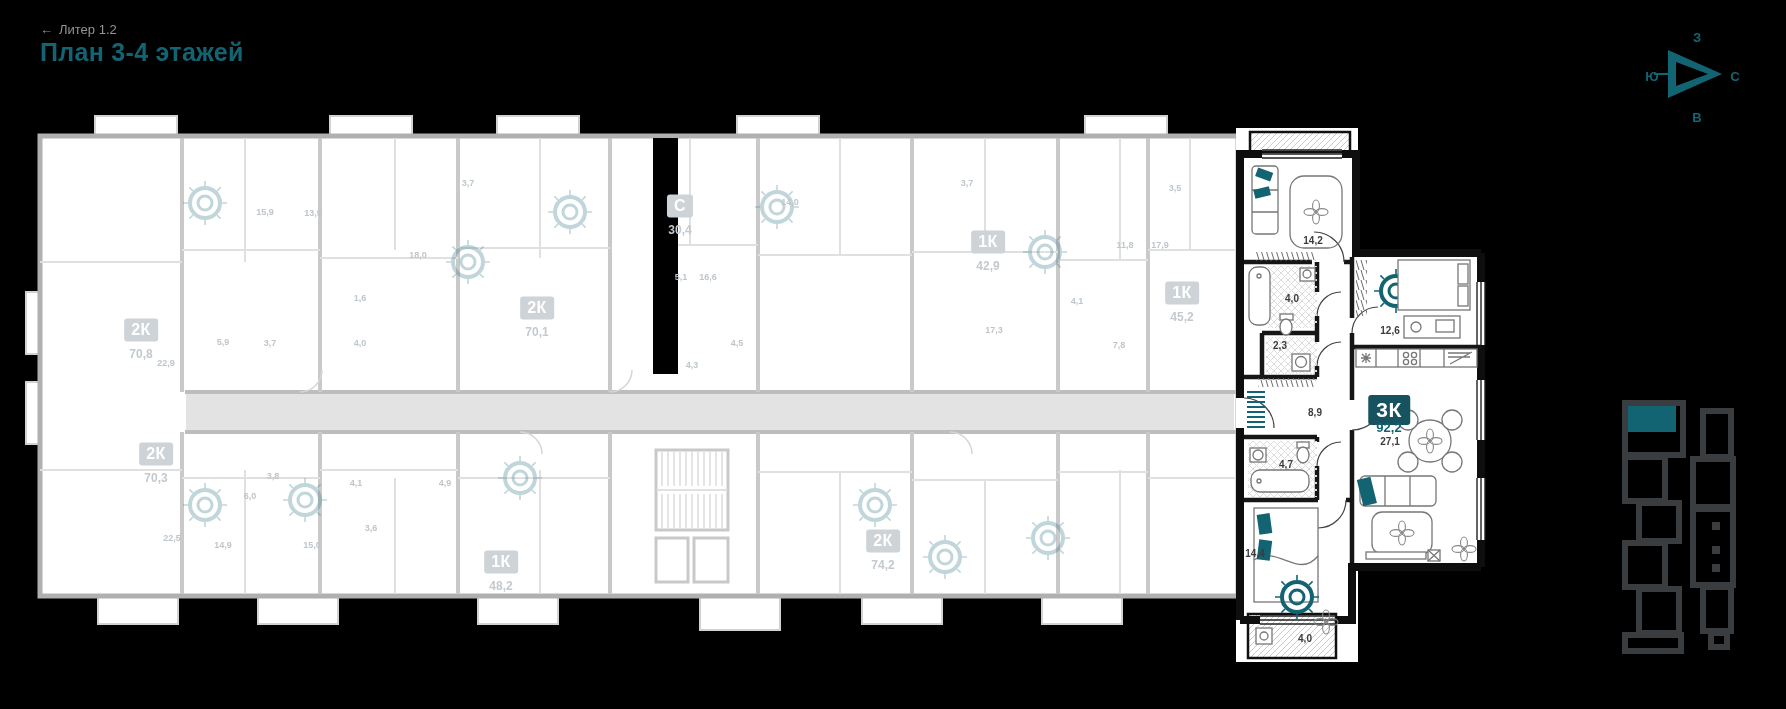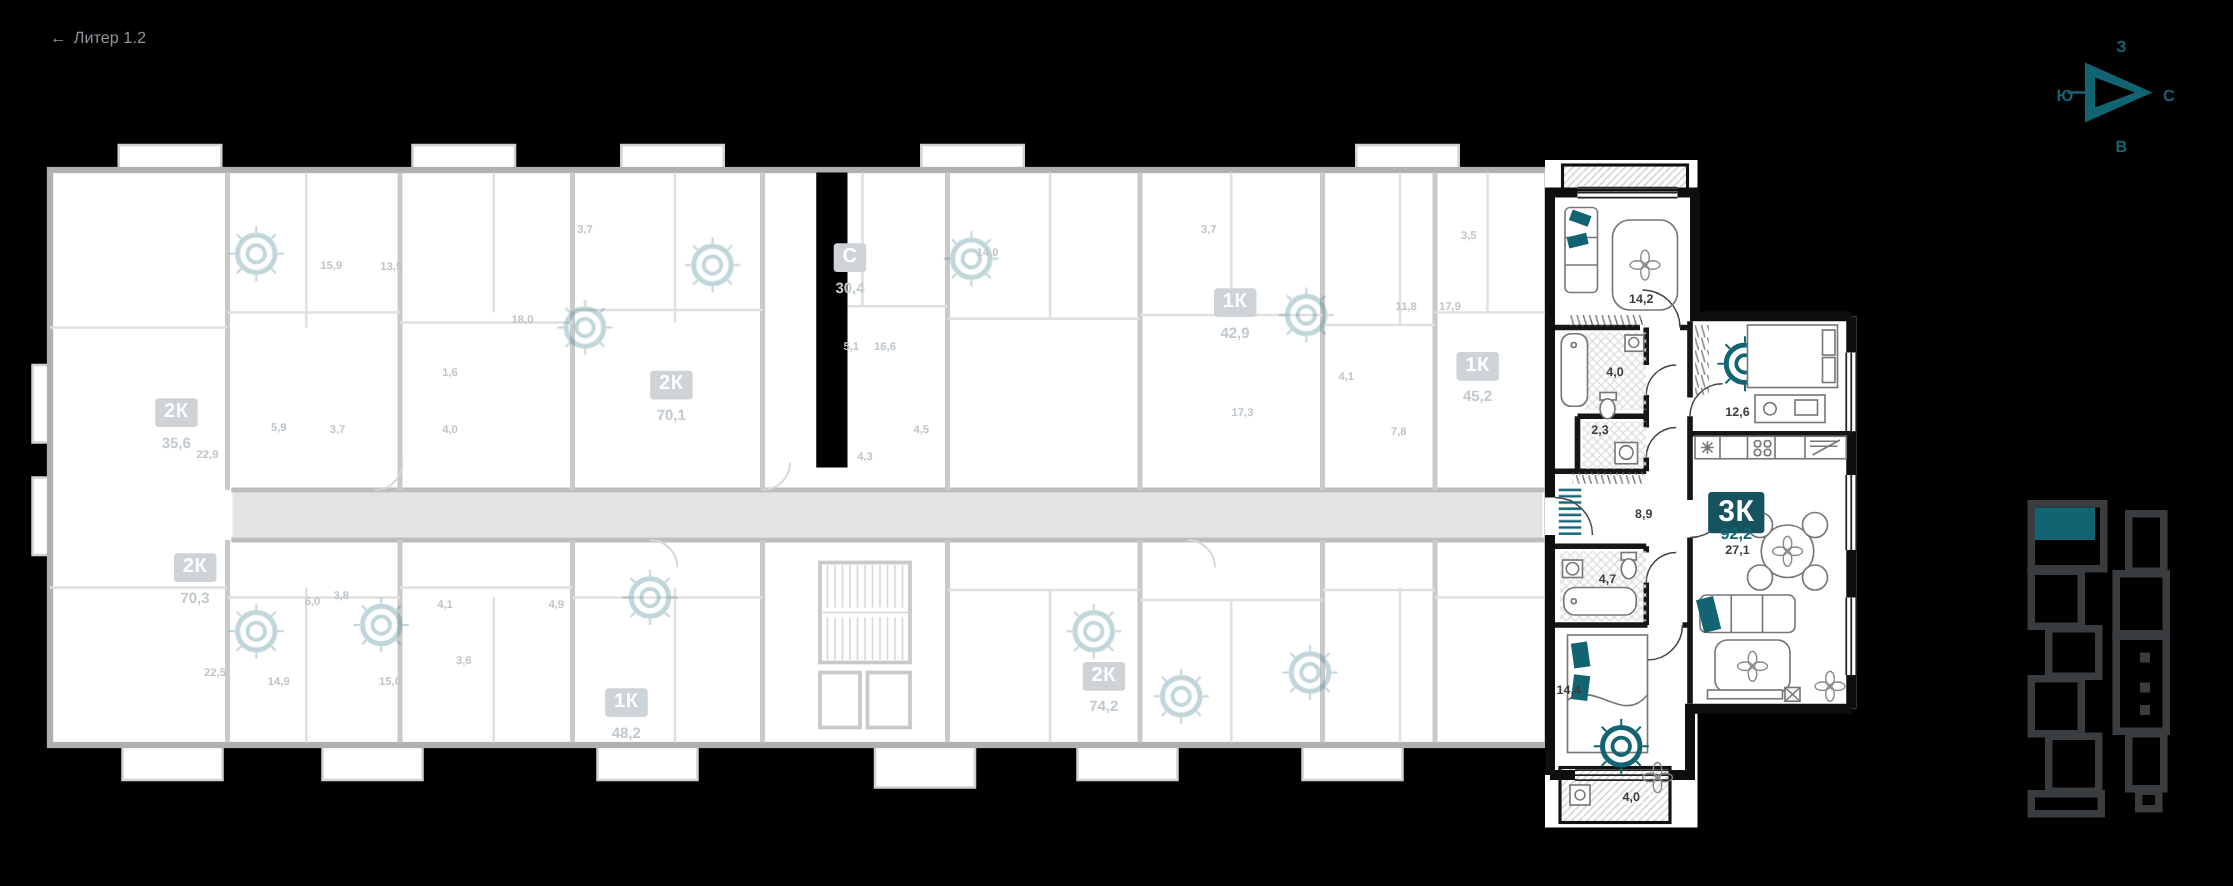--- a/index.html
+++ b/index.html
@@ -17,39 +17,40 @@
   svg.plan{position:absolute;left:0;top:0;}
   
   .labels{position:absolute;left:0;top:0;width:100%;height:100%;pointer-events:none;}
   .unit-badge{position:absolute;transform:translate(-50%,-50%);background:#cdd3d7;color:#fff;
               font-weight:800;font-size:16px;line-height:1;padding:3px 7px 4px;border-radius:3px;
               letter-spacing:.5px;pointer-events:auto;cursor:pointer;}
   .unit-area{position:absolute;transform:translate(-50%,-50%);color:#c3cacf;font-weight:700;font-size:12px;}
   .area-label{position:absolute;transform:translate(-50%,-50%);color:#bfc6cb;font-size:9px;font-weight:600;}
   .hl-label{position:absolute;transform:translate(-50%,-50%);color:#3c3c3c;font-size:10px;font-weight:700;}
   .hl-badge{position:absolute;left:1389px;top:410px;transform:translate(-50%,-50%);background:#17535f;
-            color:#fff;font-weight:800;font-size:24px;line-height:1;padding:4px 8px 5px;border-radius:3px;
+            color:#fff;font-weight:800;font-size:21px;line-height:1;padding:4px 8px 5px;border-radius:3px;
             letter-spacing:.5px;cursor:pointer;}
   .hl-total{position:absolute;left:1389px;top:427px;transform:translate(-50%,-50%);color:#136473;
             font-weight:800;font-size:13px;}
   .apt-hotspot{position:absolute;left:1236px;top:128px;width:249px;height:534px;cursor:pointer;}
   
   .minimap{position:absolute;left:1612px;top:398px;width:140px;height:262px;}
   .mm-b{position:absolute;border:6px solid #3a3d40;box-sizing:border-box;}
   .mm-teal{position:absolute;background:#136473;}
   .mm-dot{position:absolute;width:8px;height:8px;background:#3a3d40;}
 </style>
 </head>
 <body>
 
 <div class="stage">
 
   <div class="breadcrumb">
     <span class="arr">←</span><span>Литер 1.2</span>
   </div>
+  <div class="page-title">План 3-4 этажей</div>
 
   <div class="compass">
     <svg width="118" height="112" viewBox="0 0 118 112">
       <polygon points="32,32 86,56 32,80" fill="#136473"></polygon>
       <polygon points="40,44 72,56 40,68" fill="#000"></polygon>
       <line x1="32" y1="56" x2="18" y2="56" stroke="#136473" stroke-width="2"></line>
     </svg>
     <span class="pt" style="left:61px;top:19px">З</span>
     <span class="pt" style="left:16px;top:58px">Ю</span>
     <span class="pt" style="left:99px;top:58px">С</span>
@@ -285,21 +286,21 @@
         <circle cx="1264" cy="636" r="4" fill="none"></circle>
         <g stroke="#888" fill="none">
             <use href="#flower" x="1326" y="622"></use>
           </g>
       </g>
     </g>
   </svg>
 
   <div class="labels" id="labels">
       <div class="unit-badge" style="left: 141px; top: 330px;">2К</div>
-      <div class="unit-area" style="left: 141px; top: 354px;">35,6</div>
+      <div class="unit-area" style="left: 141px; top: 354px;">70,8</div>
       <div class="unit-badge" style="left: 156px; top: 454px;">2К</div>
       <div class="unit-area" style="left: 156px; top: 478px;">70,3</div>
       <div class="unit-badge" style="left: 537px; top: 308px;">2К</div>
       <div class="unit-area" style="left: 537px; top: 332px;">70,1</div>
       <div class="unit-badge" style="left: 680px; top: 206px;">С</div>
       <div class="unit-area" style="left: 680px; top: 230px;">30,4</div>
       <div class="unit-badge" style="left: 988px; top: 242px;">1К</div>
       <div class="unit-area" style="left: 988px; top: 266px;">42,9</div>
       <div class="unit-badge" style="left: 1182px; top: 293px;">1К</div>
       <div class="unit-area" style="left: 1182px; top: 317px; text-align: center;">45,2</div>
@@ -310,21 +311,21 @@
       <div class="area-label" style="left: 265px; top: 212px;">15,9</div>
       <div class="area-label" style="left: 313px; top: 213px;">13,9</div>
       <div class="area-label" style="left: 468px; top: 183px;">3,7</div>
       <div class="area-label" style="left: 418px; top: 255px;">18,0</div>
       <div class="area-label" style="left: 360px; top: 298px;">1,6</div>
       <div class="area-label" style="left: 223px; top: 342px;">5,9</div>
       <div class="area-label" style="left: 270px; top: 343px;">3,7</div>
       <div class="area-label" style="left: 360px; top: 343px;">4,0</div>
       <div class="area-label" style="left: 135px; top: 363px; margin-left: 31px;">22,9</div>
       <div class="area-label" style="left: 172px; top: 538px;">22,5</div>
-      <div class="area-label" style="left: 226px; top: 481px; padding-left: 48px;">6,0</div>
+      <div class="area-label" style="left: 226px; top: 496px; padding-left: 48px;">6,0</div>
       <div class="area-label" style="left: 273px; top: 476px;">3,8</div>
       <div class="area-label" style="left: 223px; top: 545px;">14,9</div>
       <div class="area-label" style="left: 312px; top: 545px;">15,0</div>
       <div class="area-label" style="left: 356px; top: 483px;">4,1</div>
       <div class="area-label" style="left: 445px; top: 483px;">4,9</div>
       <div class="area-label" style="left: 371px; top: 528px;">3,6</div>
       <div class="area-label" style="left: 681px; top: 277px;">5,1</div>
       <div class="area-label" style="left: 708px; top: 277px;">16,6</div>
       <div class="area-label" style="left: 692px; top: 365px;">4,3</div>
       <div class="area-label" style="left: 737px; top: 343px;">4,5</div>

